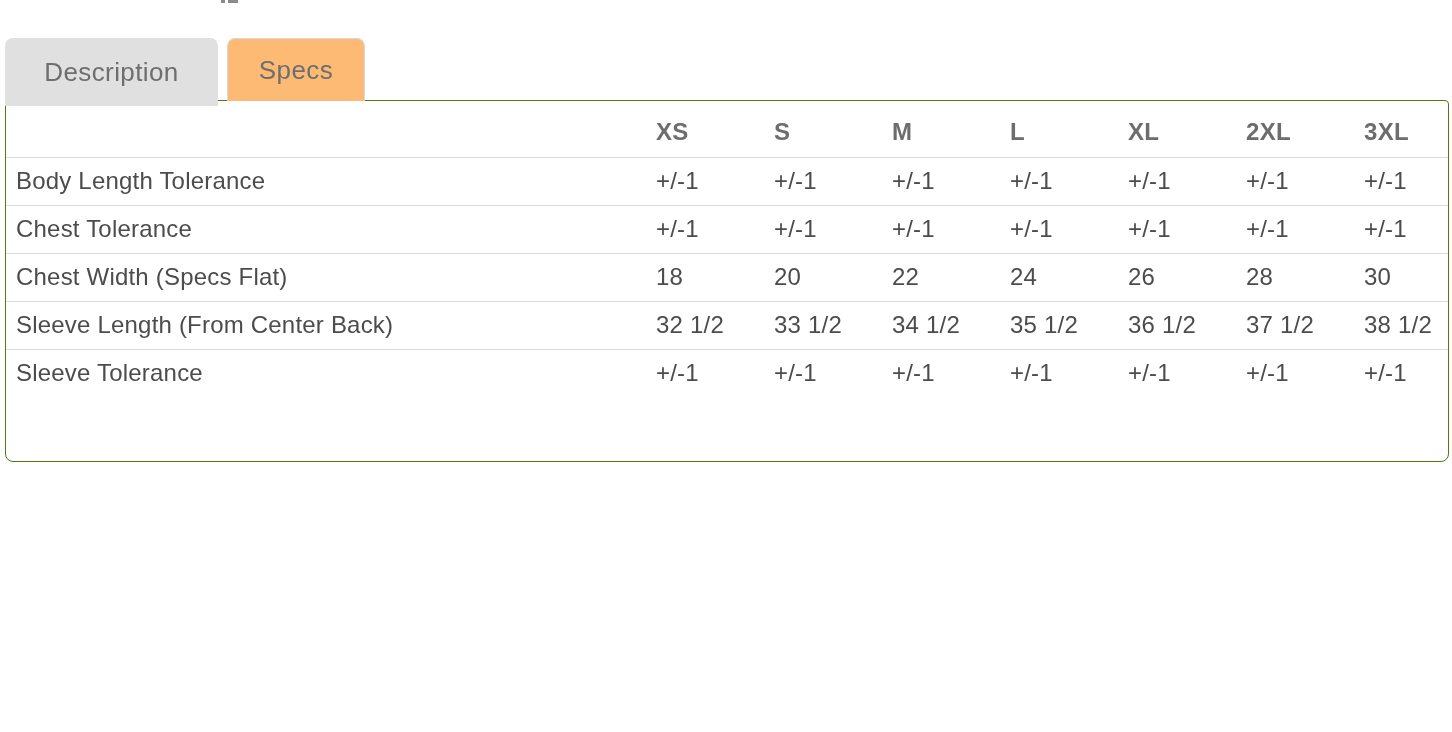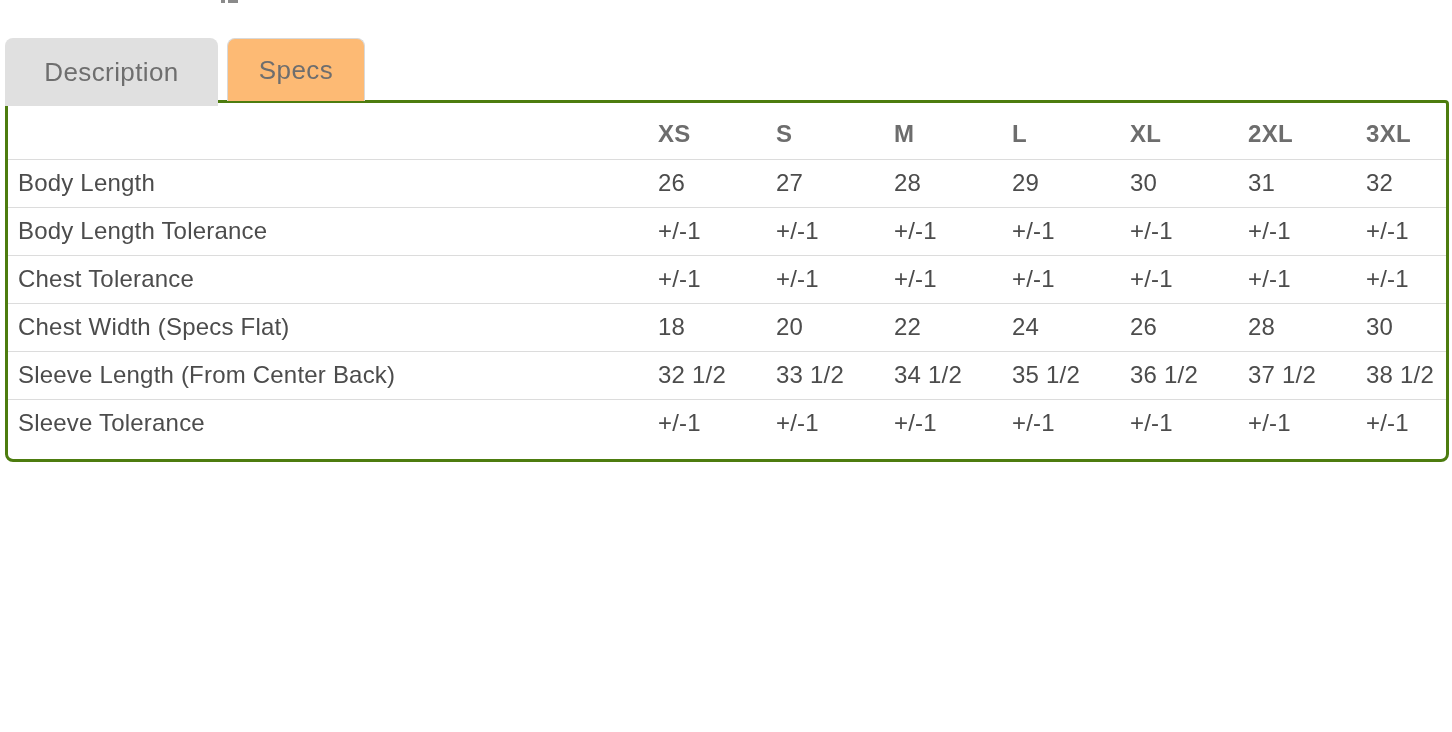--- a/index.html
+++ b/index.html
@@ -42,21 +42,21 @@
     background: #fdba74;
     border: 1px solid #d9d9d9;
     border-bottom: none;
   }
 
   
   .panel {
     position: absolute; top: 100px; left: 5px;
     width: 1444px; height: 362px;
     background: #ffffff;
-    border: 3px solid #4d7c0f;
+    border: 1px solid #4d7c0f;
     border-radius: 0 4px 8px 8px;
     z-index: 1;
   }
 
   
   table.specs {
     width: 100%;
     border-collapse: collapse;
     table-layout: fixed;
   }
@@ -121,30 +121,20 @@
           <th>S</th>
           <th>M</th>
           <th>L</th>
           <th>XL</th>
           <th>2XL</th>
           <th>3XL</th>
         </tr>
     </thead>
     <tbody>
         <tr>
-          <td class="row-label">Body Length</td>
-          <td>26</td>
-          <td>27</td>
-          <td>28</td>
-          <td>29</td>
-          <td>30</td>
-          <td>31</td>
-          <td>32</td>
-        </tr>
-        <tr>
           <td class="row-label">Body Length Tolerance</td>
           <td>+/-1</td>
           <td>+/-1</td>
           <td>+/-1</td>
           <td>+/-1</td>
           <td>+/-1</td>
           <td>+/-1</td>
           <td>+/-1</td>
         </tr>
         <tr>

